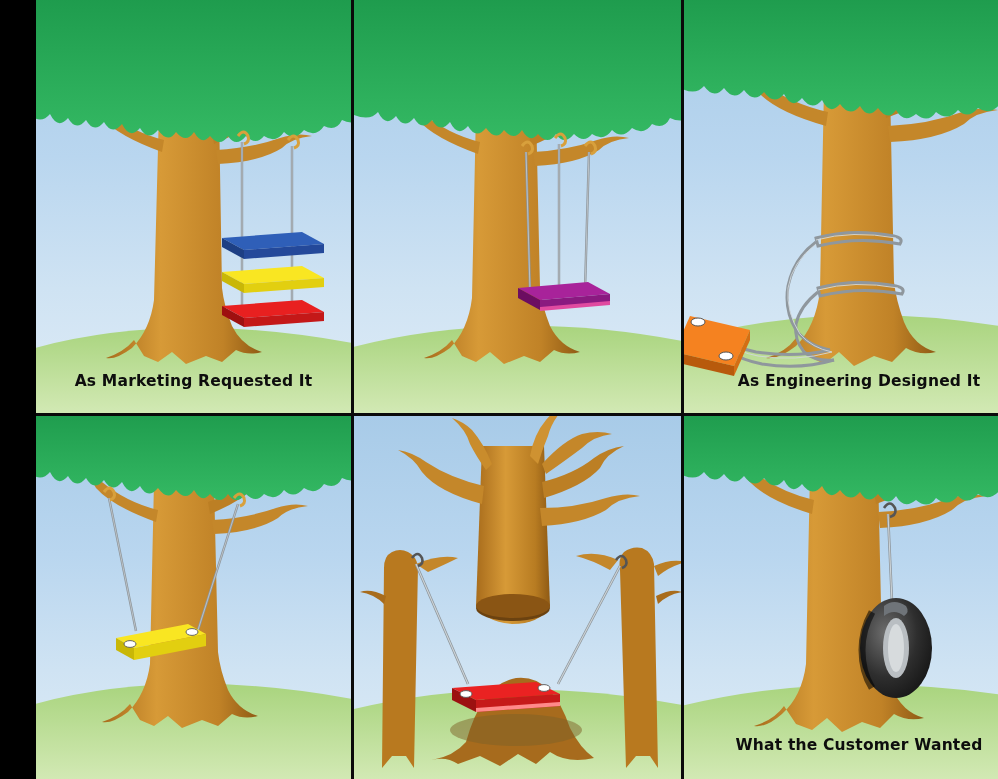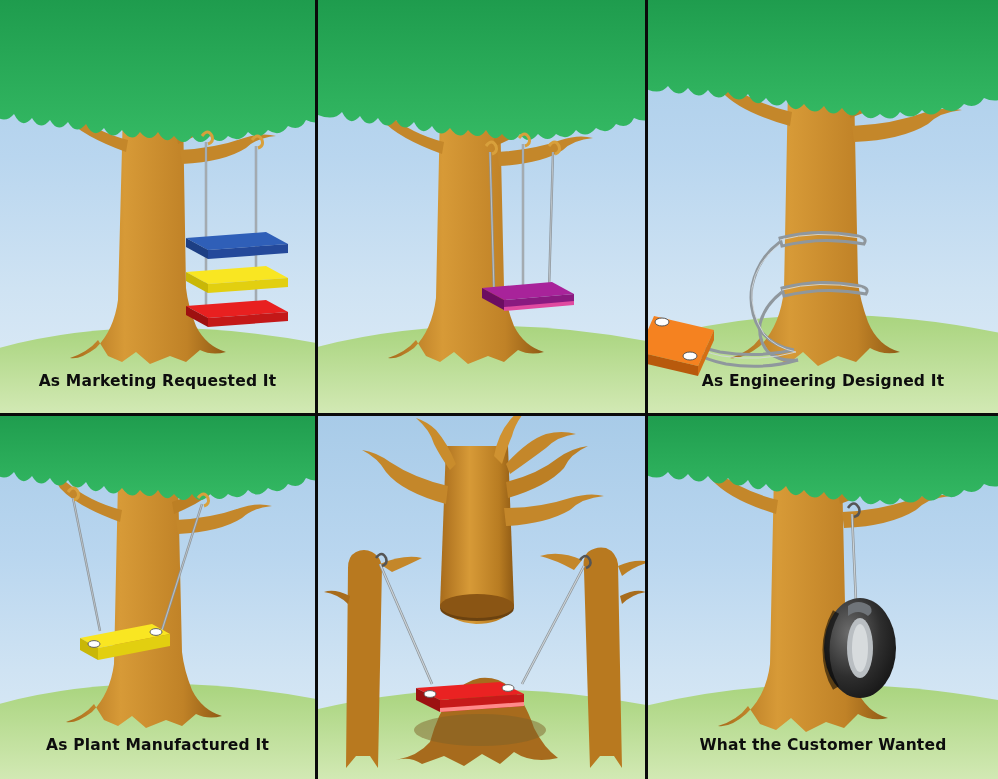--- a/index.html
+++ b/index.html
@@ -9,20 +9,21 @@
     font-family: "DejaVu Sans", sans-serif;
     overflow: hidden;
   }
   #comic {
     position: relative;
     width: 998px; height: 779px;
     display: grid;
     grid-template-columns: 315px 3px 327px 3px 350px;
     grid-template-rows: 413px 3px 363px;
     background: #000;
+    padding-left: 36px;
   }
   .panel {
     position: relative;
     overflow: hidden;
     background: #000;
   }
   .v-div, .h-div { background: #0a0a0a; }
   .scene {
     position: absolute;
     inset: 0;
@@ -302,21 +303,20 @@
         <path d="M198 82 q6 -8 10 0 q2 6 -4 8" stroke="#d8a03c" stroke-width="3" fill="none"></path>
 
         <g>
           <path d="M80 222 L152 208 L170 218 L98 232 Z" fill="#f9e622"></path>
           <path d="M80 222 L98 232 L98 244 L80 234 Z" fill="#c9b707"></path>
           <path d="M98 232 L170 218 L170 230 L98 244 Z" fill="#e2cf10"></path>
           <ellipse cx="94" cy="228" rx="6" ry="3.4" fill="#fff" stroke="#555" stroke-width=".9"></ellipse>
           <ellipse cx="156" cy="216" rx="6" ry="3.4" fill="#fff" stroke="#555" stroke-width=".9"></ellipse>
         </g>
       </svg>
-      <div class="caption" style="top:320px">As Plant Manufactured It</div>
     </div>
   </div>
 
   <div class="v-div"></div>
 
   <div class="panel">
     <div class="scene">
       <div class="sky"></div>
       <svg class="art" viewBox="0 0 327 363" preserveAspectRatio="none">
         <defs>

